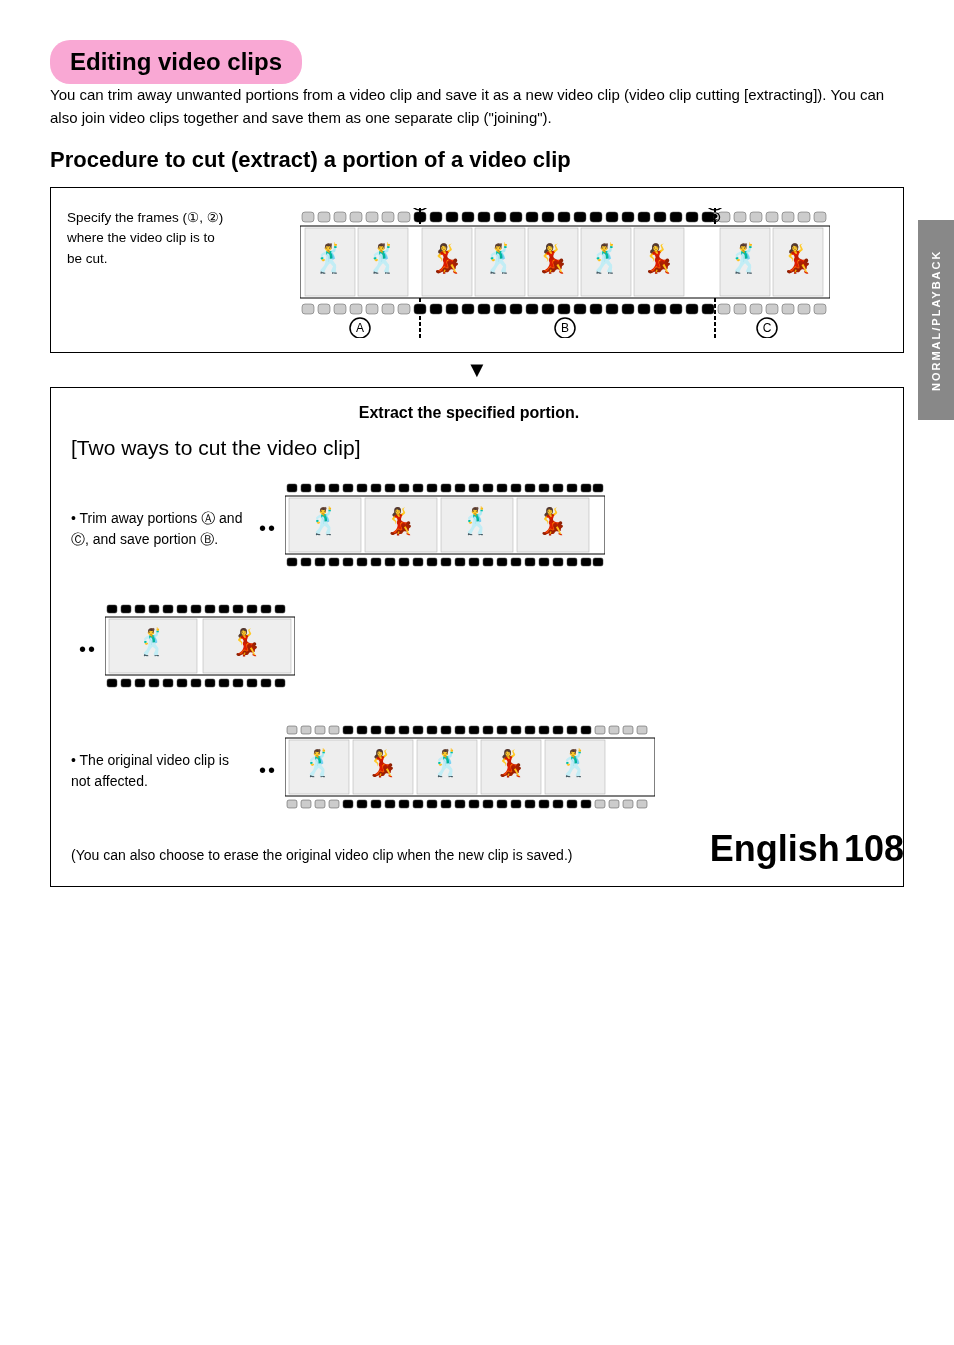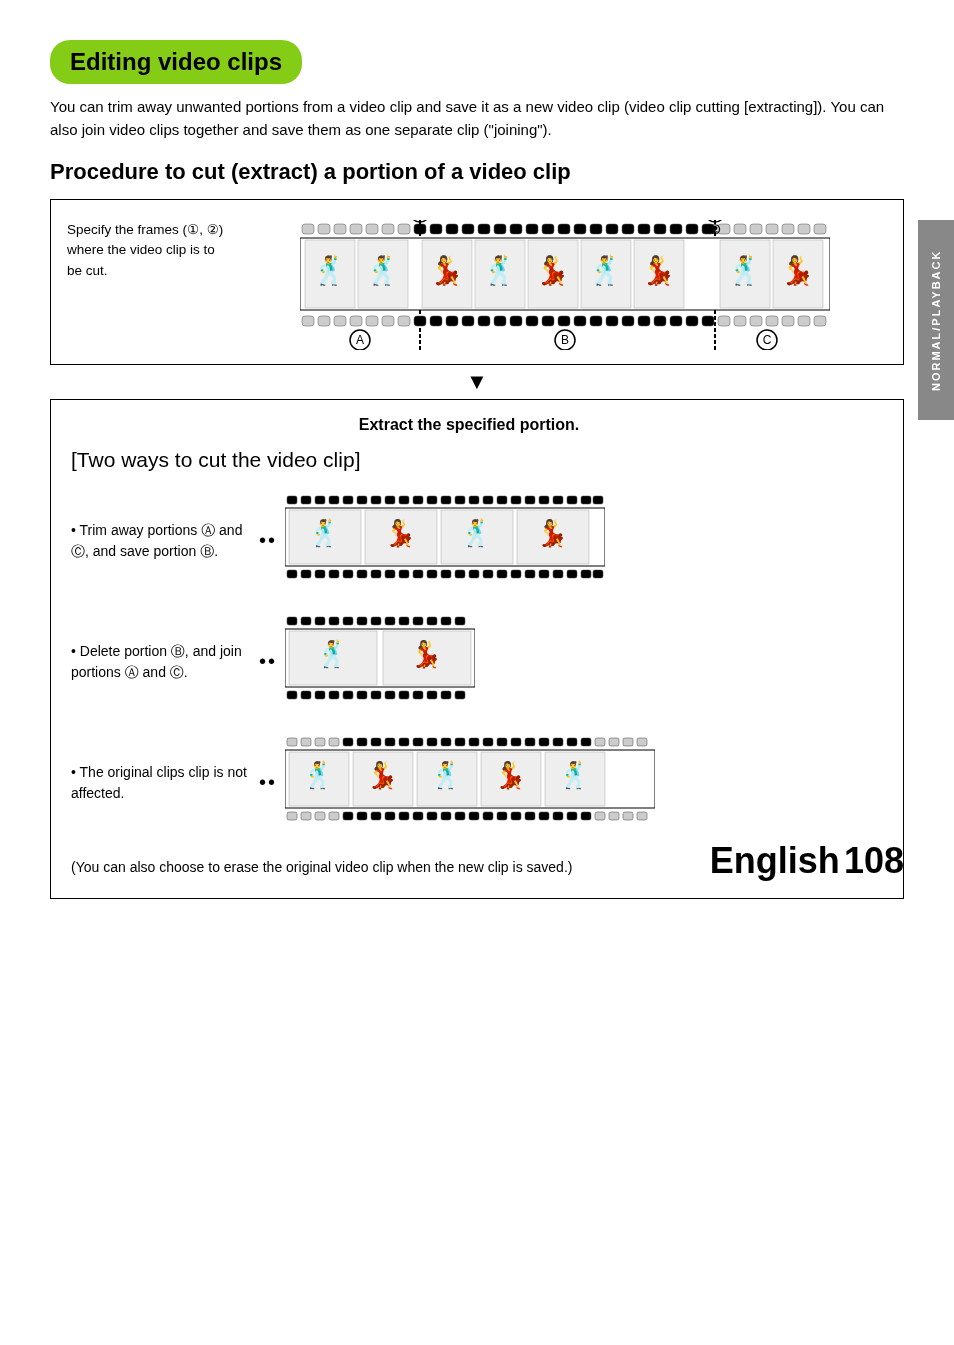--- a/index.html
+++ b/index.html
@@ -35,25 +35,24 @@
       text-orientation: mixed;
       transform: rotate(180deg);
       height: 200px;
       display: flex;
       align-items: center;
       justify-content: center;
     }
 
     
     .title-box {
-      background: #84cc16;
+      background: #f9a8d4;
       border-radius: 20px;
       padding: 8px 20px;
       display: inline-block;
-      margin-bottom: 12px;
     }
     .title-box h1 {
       font-size: 24px;
       font-weight: bold;
     }
 
     .intro-text {
       font-size: 15px;
       line-height: 1.5;
       margin-bottom: 18px;
@@ -410,24 +409,20 @@
             <rect x="268" y="76" width="10" height="8" rx="2" fill="#000" stroke="#444" stroke-width="0.5"></rect>
             <rect x="282" y="76" width="10" height="8" rx="2" fill="#000" stroke="#444" stroke-width="0.5"></rect>
             <rect x="296" y="76" width="10" height="8" rx="2" fill="#000" stroke="#444" stroke-width="0.5"></rect>
             <rect x="308" y="76" width="10" height="8" rx="2" fill="#000" stroke="#444" stroke-width="0.5"></rect>
           </g>
         </svg>
       </div>
     </div>
 
     <div class="method-row">
-      <div class="method-text">
-        <span>•</span>
-        <span>Delete portion Ⓑ, and join portions Ⓐ and Ⓒ.</span>
-      </div>
       <span class="dot-dot">••</span>
       <div class="method-filmstrip">
         <svg width="190" height="90" viewBox="0 0 190 90">
 
           <g>
             <rect x="2" y="2" width="10" height="8" rx="2" fill="#000" stroke="#444" stroke-width="0.5"></rect>
             <rect x="16" y="2" width="10" height="8" rx="2" fill="#000" stroke="#444" stroke-width="0.5"></rect>
             <rect x="30" y="2" width="10" height="8" rx="2" fill="#000" stroke="#444" stroke-width="0.5"></rect>
             <rect x="44" y="2" width="10" height="8" rx="2" fill="#000" stroke="#444" stroke-width="0.5"></rect>
             <rect x="58" y="2" width="10" height="8" rx="2" fill="#000" stroke="#444" stroke-width="0.5"></rect>
@@ -465,21 +460,21 @@
             <rect x="156" y="76" width="10" height="8" rx="2" fill="#000" stroke="#444" stroke-width="0.5"></rect>
             <rect x="170" y="76" width="10" height="8" rx="2" fill="#000" stroke="#444" stroke-width="0.5"></rect>
           </g>
         </svg>
       </div>
     </div>
 
     <div class="method-row">
       <div class="method-text">
         <span>•</span>
-        <span>The original clips clip is not affected.</span>
+        <span>The original video clip is not affected.</span>
       </div>
       <span class="dot-dot">••</span>
       <div class="method-filmstrip">
         <svg width="370" height="90" viewBox="0 0 370 90">
 
           <g>
             <rect x="2" y="2" width="10" height="8" rx="2" fill="#ccc" stroke="#444" stroke-width="0.5"></rect>
             <rect x="16" y="2" width="10" height="8" rx="2" fill="#ccc" stroke="#444" stroke-width="0.5"></rect>
             <rect x="30" y="2" width="10" height="8" rx="2" fill="#ccc" stroke="#444" stroke-width="0.5"></rect>
             <rect x="44" y="2" width="10" height="8" rx="2" fill="#ccc" stroke="#444" stroke-width="0.5"></rect>

